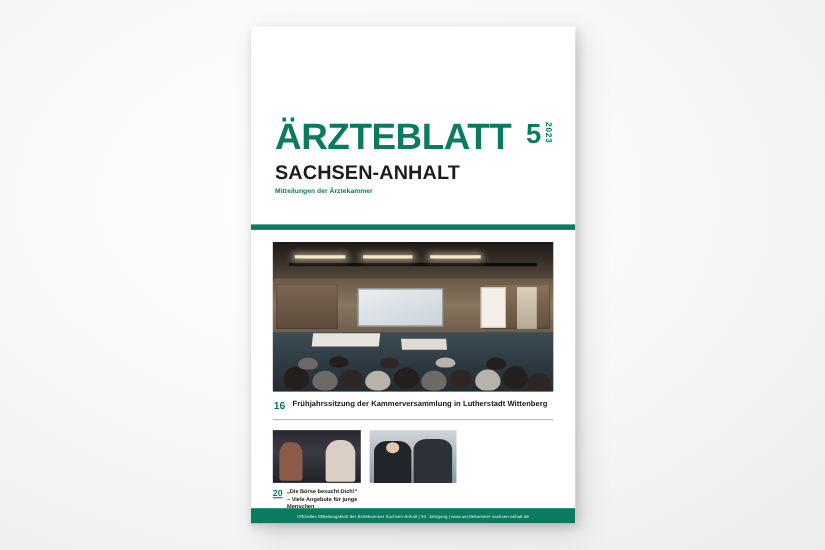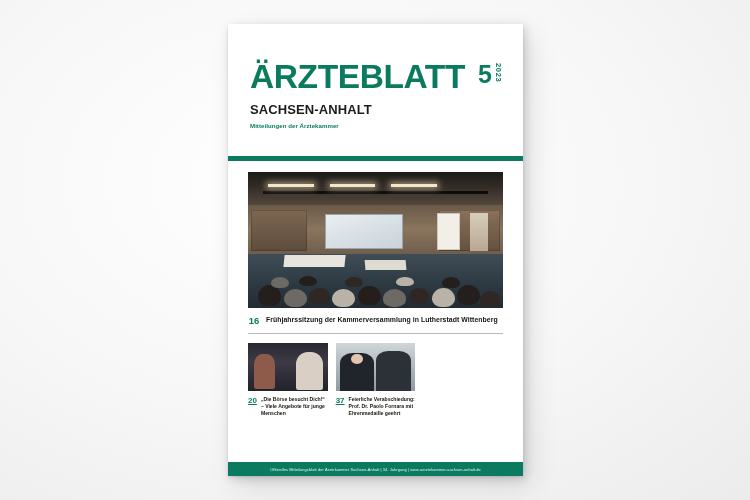--- a/index.html
+++ b/index.html
@@ -37,32 +37,33 @@
       8px 10px 26px rgba(0,0,0,0.11);
     overflow: hidden;
   }
 
   
   .masthead {
     position: relative;
     padding: 36px 36px 0 22px;
     height: 124px;
     box-sizing: border-box;
+    margin-top: 48px;
   }
   .brand-title {
     font-size: 33.5px;
     line-height: 34px;
     font-weight: bold;
     letter-spacing: -0.4px;
     color: #0a7b5f;
     font-family: "Liberation Sans", sans-serif;
   }
   .brand-sub {
     margin-top: 7px;
-    font-size: 13px;
+    font-size: 18px;
     line-height: 17px;
     font-weight: bold;
     letter-spacing: 0.1px;
     color: #1c1c1c;
   }
   .brand-tag {
     margin-top: 4px;
     font-size: 6.1px;
     font-weight: bold;
     letter-spacing: 0.05px;
@@ -379,24 +380,20 @@
           <div class="cap-text">„Die Börse besucht Dich!“ – Viele Angebote für junge Menschen</div>
         </div>
       </div>
 
 
       <div class="teaser">
         <div class="teaser-img t3">
           <div class="face-a"></div>
           <div class="face-b"></div>
         </div>
-        <div class="teaser-cap">
-          <div class="cap-num">37</div>
-          <div class="cap-text">Feierliche Verabschiedung: Prof. Dr. Paolo Fornara mit Ehrenmedaille geehrt</div>
-        </div>
       </div>
 
     </div>
 
     <div class="footer">
       <span>Offizielles Mitteilungsblatt der Ärztekammer Sachsen-Anhalt  |  34. Jahrgang  |  www.aerztekammer-sachsen-anhalt.de</span>
     </div>
 
   </div>
 </div>

